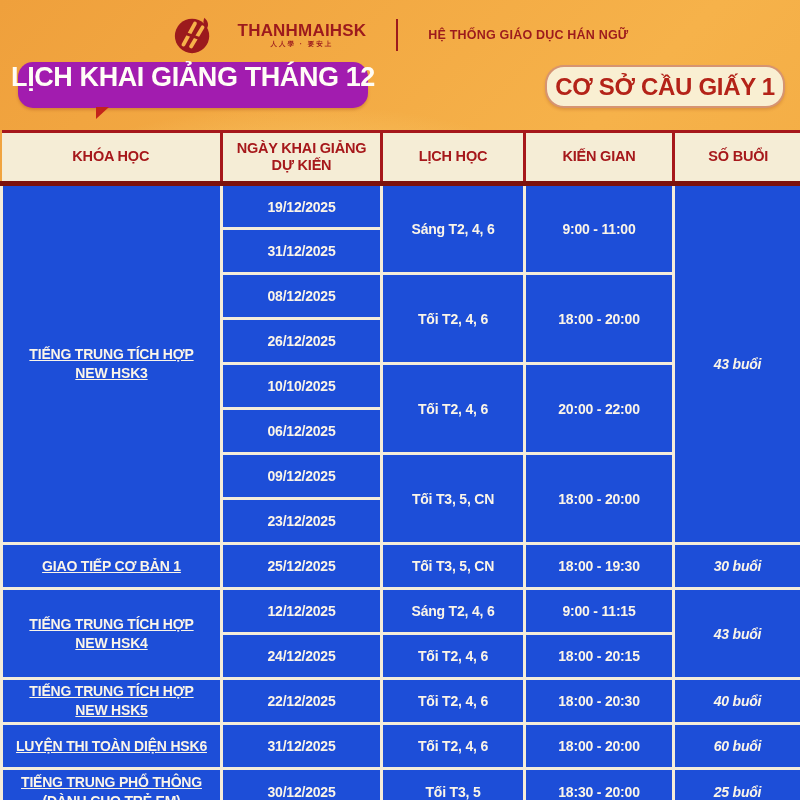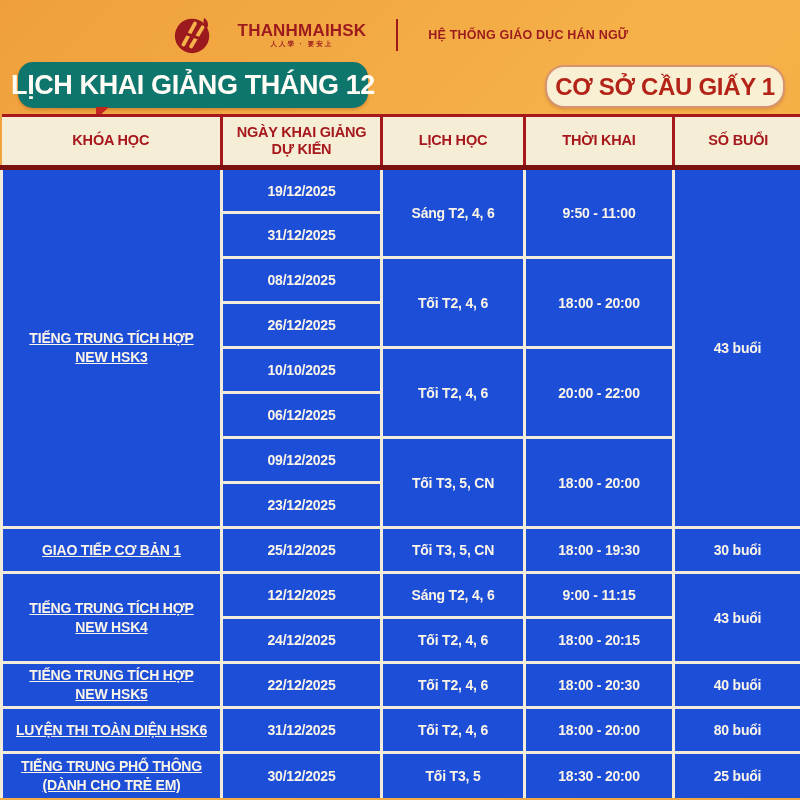--- a/index.html
+++ b/index.html
@@ -22,61 +22,61 @@
   .brand-col{display:flex;flex-direction:column;align-items:center;line-height:1;}
   .brand-name{font-size:17px;font-weight:bold;color:#9C1A1D;letter-spacing:.2px;}
   .brand-sub{font-size:6.5px;color:#9C1A1D;letter-spacing:2px;margin-top:2px;font-weight:bold;}
   .logo-divider{width:2px;height:32px;background:#9C1A1D;margin:0 6px;}
   .tagline{display:flex;flex-direction:column;justify-content:center;line-height:1.3;}
   .tagline span{font-size:12.5px;font-weight:bold;color:#9C1A1D;letter-spacing:.2px;}
 
   
   .banner-left{
     position:absolute;left:18px;top:62px;width:350px;height:46px;
-    background:#0f766e;border-radius:15px;
-    display:flex;align-items:center;justify-content:center;
+    background:#a21caf;border-radius:15px;
+    display:flex;justify-content:center;
     box-shadow:0 2px 3px rgba(130,40,10,.25);
   }
   .banner-left .txt{color:#FFFDF6;font-size:27px;font-weight:bold;letter-spacing:-.4px;white-space:nowrap;}
   .banner-tail{
     position:absolute;left:78px;bottom:-11px;width:0;height:0;
     border-left:13px solid #C3241B;border-right:11px solid transparent;
     border-bottom:12px solid transparent;
   }
   .banner-right{
     position:absolute;left:545px;top:65px;width:240px;height:43px;
     background:#F9EFD2;border:2px solid rgba(186,72,34,.55);border-radius:19px;
     display:flex;align-items:center;justify-content:center;box-sizing:border-box;
     box-shadow:0 2px 3px rgba(130,40,10,.18);
   }
   .banner-right .txt{color:#B42318;font-size:24px;font-weight:bold;white-space:nowrap;letter-spacing:-.3px;}
 
   
-  .sched-wrap{position:absolute;top:114px;left:0;width:800px;height:553px;}
+  .sched-wrap{position:absolute;top:130px;left:0;width:800px;height:553px;}
   table.sched{
     width:800px;height:682px;border-collapse:collapse;table-layout:fixed;
   }
   table.sched th{
     background:#F5EDD6;color:#A6181B;
     font-size:14.5px;font-weight:bold;text-align:center;vertical-align:middle;
     border-top:3px solid #A6181B;border-left:3px solid #A6181B;
     border-bottom:5px solid #7C120D;
     height:44px;line-height:1.2;padding:2px 6px;letter-spacing:-.2px;
   }
   table.sched th:first-child{border-left:0;}
   table.sched td{
     background:#1d4ed8;color:#FBF5E8;
     border:3px solid #F4ECDA;
     font-weight:bold;text-align:center;vertical-align:middle;
     font-size:14px;letter-spacing:-.2px;padding:2px 4px;
   }
   table.sched tbody tr{height:45px;}
   td.course{border-left:0;font-size:13.5px;line-height:1.35;}
   td.course span{display:block;text-decoration:underline;}
-  td.count{border-right:0;}
+  td.count{border-right:0;font-style:italic;}
   table.sched tbody tr:last-child td{border-bottom:0;}
 </style>
 </head>
 <body>
 
 <div class="logo-strip">
   <svg class="logo-mark" viewBox="0 0 44 44">
     <circle cx="21" cy="23" r="18" fill="#9C1A1D"></circle>
     <path d="M34 4 C38 8 39 12 36 16 C33 13 32 8 34 4 Z" fill="#9C1A1D"></path>
     <path d="M12 32 L24 10" stroke="#F6B24A" stroke-width="4" stroke-linecap="round" fill="none"></path>
@@ -108,34 +108,34 @@
         <col style="width:160px">
         <col style="width:143px">
         <col style="width:149px">
         <col style="width:128px">
   </colgroup>
   <thead>
     <tr>
       <th>KHÓA HỌC</th>
       <th>NGÀY KHAI GIẢNG DỰ KIẾN</th>
       <th>LỊCH HỌC</th>
-      <th>THỜI KHAI</th>
+      <th>KIẾN GIAN</th>
       <th>SỐ BUỔI</th>
     </tr>
   </thead>
   <tbody>
 
     <tr>
       <td class="course" rowspan="8">
         <span>TIẾNG TRUNG TÍCH HỢP</span>
         <span>NEW HSK3</span>
       </td>
       <td class="date">19/12/2025</td>
       <td rowspan="2">Sáng T2, 4, 6</td>
-      <td rowspan="2">9:50 - 11:00</td>
+      <td rowspan="2">9:00 - 11:00</td>
       <td class="count" rowspan="8">43 buổi</td>
     </tr>
     <tr>
       <td class="date">31/12/2025</td>
     </tr>
     <tr>
       <td class="date">08/12/2025</td>
       <td rowspan="2">Tối T2, 4, 6</td>
       <td rowspan="2">18:00 - 20:00</td>
     </tr>
@@ -196,21 +196,21 @@
       <td class="count">40 buổi</td>
     </tr>
 
     <tr>
       <td class="course">
         <span>LUYỆN THI TOÀN DIỆN HSK6</span>
       </td>
       <td class="date">31/12/2025</td>
       <td>Tối T2, 4, 6</td>
       <td>18:00 - 20:00</td>
-      <td class="count">80 buổi</td>
+      <td class="count">60 buổi</td>
     </tr>
 
     <tr>
       <td class="course">
         <span>TIẾNG TRUNG PHỔ THÔNG</span>
         <span>(DÀNH CHO TRẺ EM)</span>
       </td>
       <td class="date">30/12/2025</td>
       <td>Tối T3, 5</td>
       <td>18:30 - 20:00</td>

